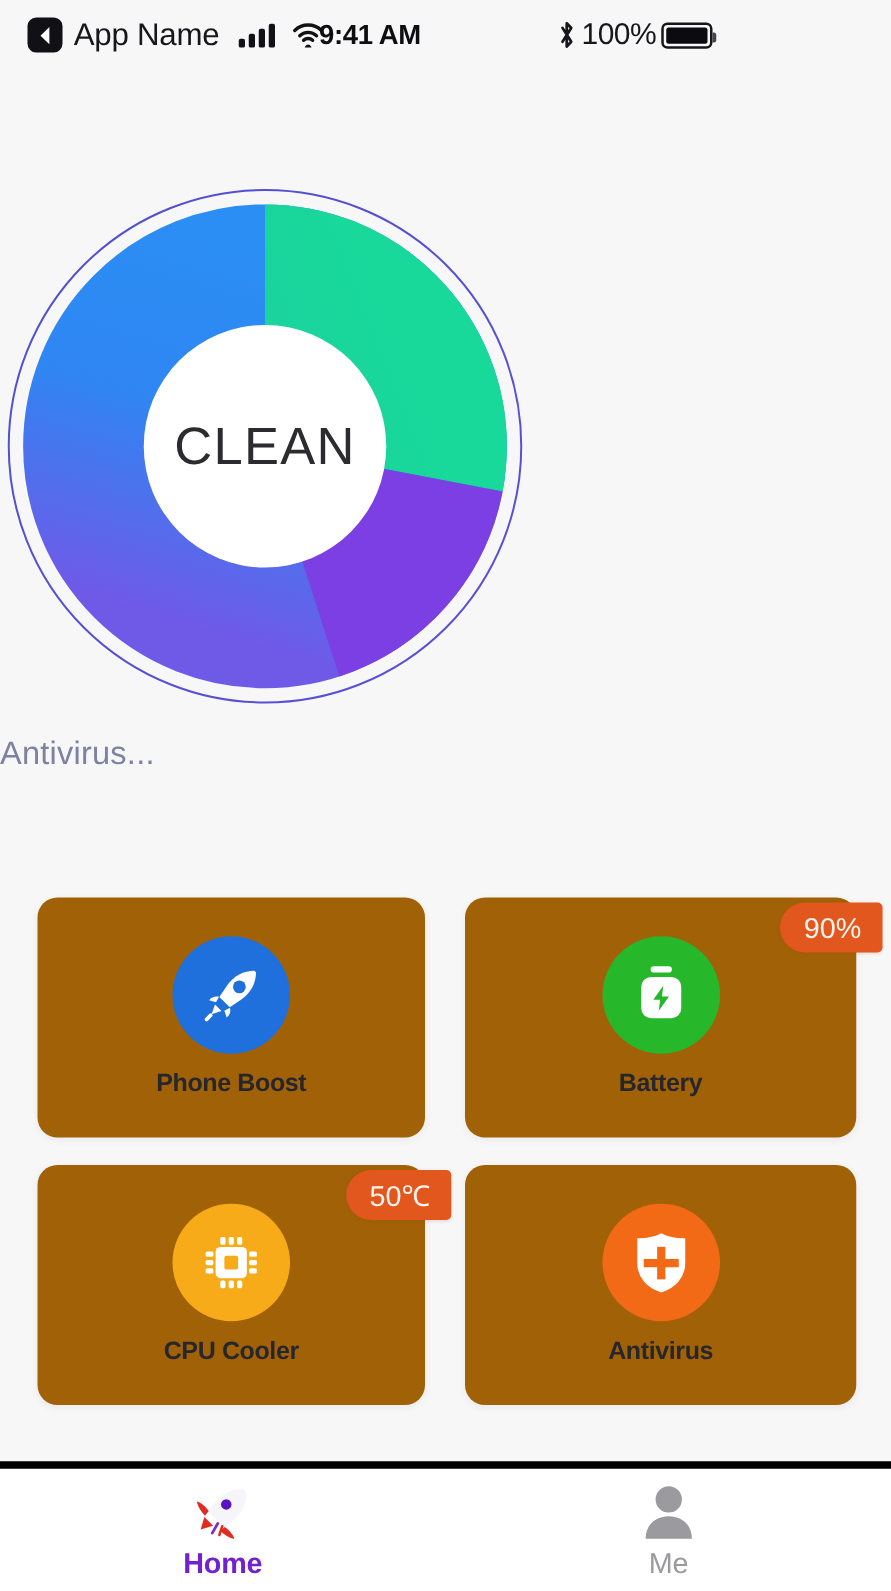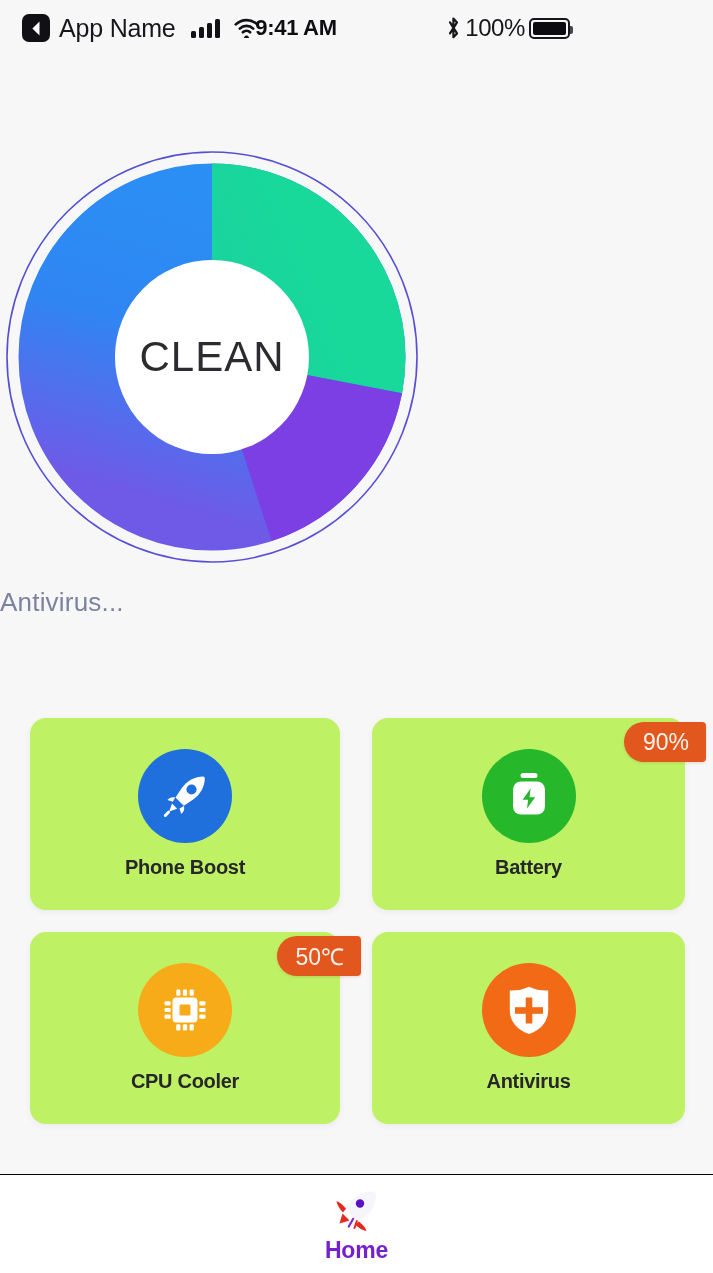--- a/index.html
+++ b/index.html
@@ -163,21 +163,21 @@
     top: 718px;
     left: 30px;
     width: 655px;
     display: grid;
     grid-template-columns: 310px 313px;
     column-gap: 32px;
     row-gap: 22px;
   }
   .feature-card {
     position: relative;
-    background: #bef264;
+    background: #a16207;
     border-radius: 16px;
     height: 192px;
     box-shadow: 0 2px 7px rgba(25, 25, 45, 0.055);
     display: flex;
     flex-direction: column;
     align-items: center;
     justify-content: center;
     overflow: visible;
   }
   .feature-icon {
@@ -217,21 +217,21 @@
   }
 
   
   .bottom-nav {
     position: absolute;
     left: 0;
     bottom: 0;
     width: 713px;
     height: 98px;
     background: #ffffff;
-    border-top: 1px solid #000000;
+    border-top: 6px solid #000000;
     display: flex;
   }
   .nav-item {
     flex: 1;
     display: flex;
     flex-direction: column;
     align-items: center;
     justify-content: center;
     gap: 2px;
   }
@@ -403,14 +403,23 @@
         <path d="M14.0 23.8 C10.0 18.5 6.5 16.5 4.5 16.2 C5.0 19.5 7.5 24.0 11.0 27.5 Z" fill="#e02b20"></path>
         <path d="M26.8 36.6 C32.1 40.6 34.1 44.1 34.4 46.1 C31.1 45.6 26.6 43.1 23.1 39.6 Z" fill="#e02b20"></path>
         <path d="M10.5 28.5 L7.5 38.5 L17.5 35.5 Z" fill="#e02b20"></path>
         <path d="M21.2 33.8 L16.8 41.5" stroke="#7b2fd0" stroke-width="2.2" stroke-linecap="round"></path>
         <path d="M24.8 36.0 L22.5 43.0" stroke="#e02b20" stroke-width="2.0" stroke-linecap="round"></path>
       </svg>
     </div>
     <div class="nav-label">Home</div>
   </div>
 
+  <div class="nav-item inactive">
+    <div class="nav-icon">
+      <svg width="48" height="48" viewBox="0 0 48 48">
+        <circle cx="24" cy="13.5" r="10.5" fill="#9a9a9f"></circle>
+        <path d="M5.5 45 C5.5 33.5 13.8 27 24 27 C34.2 27 42.5 33.5 42.5 45 Z" fill="#9a9a9f"></path>
+      </svg>
+    </div>
+    <div class="nav-label">Me</div>
+  </div>
 
 </div>
 
 </body></html>

